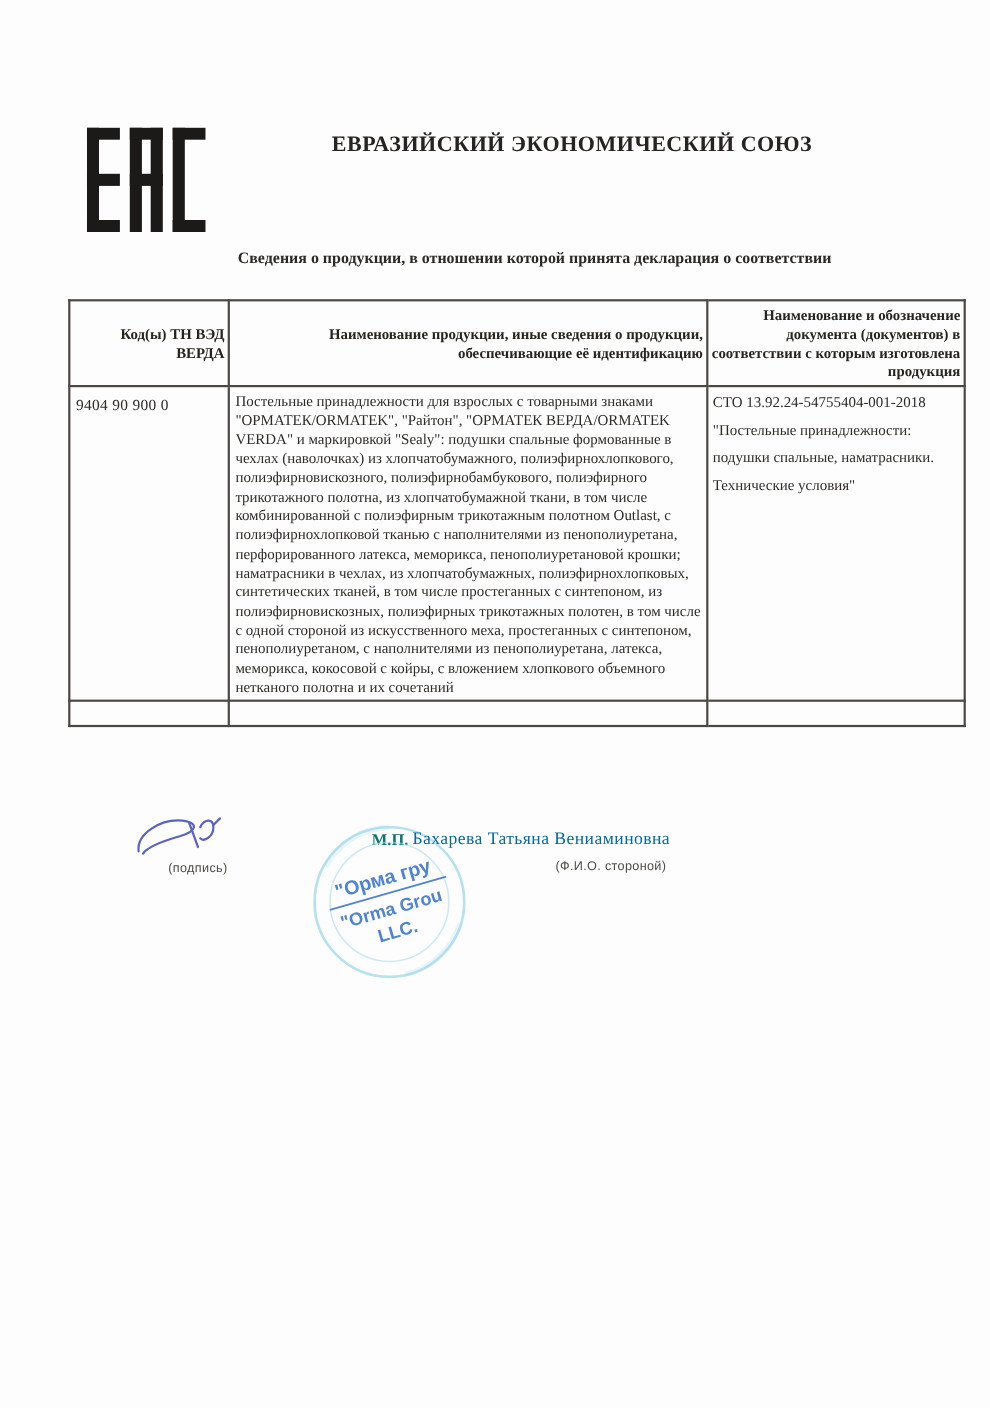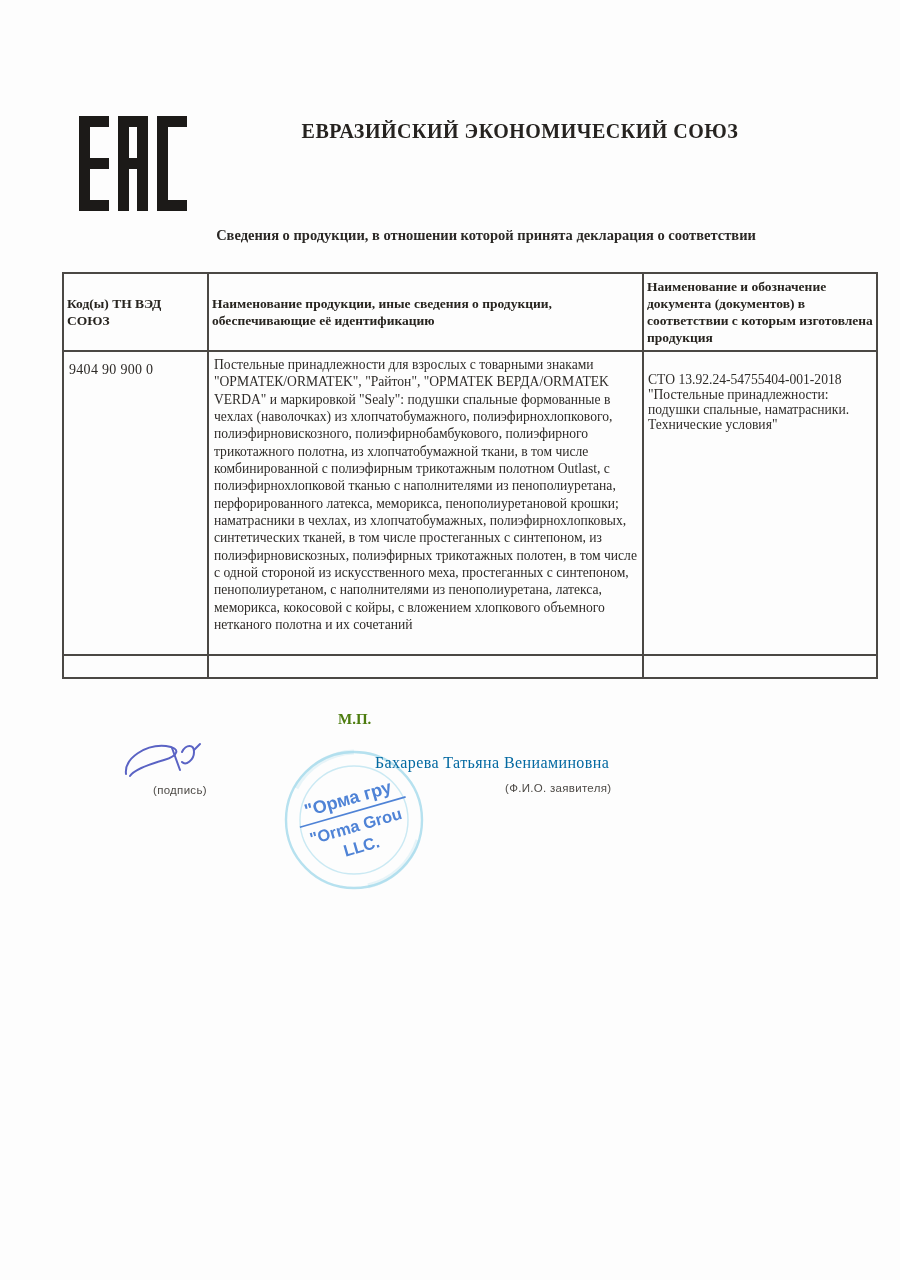--- a/index.html
+++ b/index.html
@@ -29,32 +29,32 @@
   table.products col.c1{width:145px;}
   table.products col.c2{width:435px;}
   table.products col.c3{width:234px;}
   table.products th, table.products td{
     border:2px solid #4b4844;
     font-weight:normal;
     vertical-align:top;
     overflow:hidden;
   }
   table.products th{
-    font-weight:bold;text-align:left;vertical-align:middle;
+    font-weight:bold;text-align:right;vertical-align:middle;
     font-size:13.5px;line-height:17px;padding:4px 3px;color:#27241f;
     height:64px;
   }
   td.cell-code{font-size:14px;padding:10px 4px 4px 5px;letter-spacing:.3px;}
-  td.cell-desc{font-size:13.6px;line-height:17.35px;padding:4px 4px 20px 5px;white-space:pre-wrap;}
-  td.cell-doc{font-size:13.6px;line-height:15px;padding:20px 4px 4px 4px;}
+  td.cell-desc{font-size:13.6px;line-height:17.35px;padding:4px 4px 2px 5px;white-space:pre-wrap;}
+  td.cell-doc{font-size:13.6px;line-height:25px;padding:1px 4px 4px 4px;}
   tr.empty-row td{height:21px;padding:0;}
   
   .sig-svg{position:absolute;left:120px;top:740px;}
   .sig-caption{position:absolute;left:153px;top:784px;font-family:"Liberation Sans","DejaVu Sans",sans-serif;font-size:11.5px;color:#4e4b47;letter-spacing:.3px;}
-  .mp-label{position:absolute;left:338px;top:711px;font-size:15px;font-weight:bold;color:#4d7c0f;}
+  .mp-label{position:absolute;left:338px;top:756px;font-size:15px;font-weight:bold;color:#0f766e;}
   .stamp{position:absolute;left:258px;top:748px;}
   .applicant-name{position:absolute;left:375px;top:754px;font-size:16px;color:#0369a1;letter-spacing:.4px;text-align:center;}
   .applicant-caption{position:absolute;left:505px;top:782px;font-family:"Liberation Sans","DejaVu Sans",sans-serif;font-size:11.5px;color:#4e4b47;letter-spacing:.3px;}
 </style>
 </head>
 <body>
 
 <div class="page">
 
   <div class="eac-logo">
@@ -82,21 +82,21 @@
   <div class="section-heading">Сведения о продукции, в отношении которой принята декларация о соответствии</div>
 
   <table class="products">
     <colgroup>
         <col class="c1">
         <col class="c2">
         <col class="c3">
       </colgroup>
     <tbody>
       <tr>
-        <th>Код(ы) ТН ВЭД СОЮЗ</th>
+        <th>Код(ы) ТН ВЭД ВЕРДА</th>
         <th>Наименование продукции, иные сведения о продукции, обеспечивающие её идентификацию</th>
         <th>Наименование и обозначение документа (документов) в соответствии с которым изготовлена продукция</th>
       </tr>
       <tr>
         <td class="cell-code">9404 90 900 0</td>
         <td class="cell-desc">Постельные принадлежности для взрослых с товарными знаками "ОРМАТЕК/ORMATEK", "Райтон", "ОРМАТЕК ВЕРДА/ORMATEK VERDA" и маркировкой "Sealy": подушки спальные формованные в чехлах (наволочках) из хлопчатобумажного, полиэфирнохлопкового, полиэфирновискозного, полиэфирнобамбукового, полиэфирного трикотажного полотна, из хлопчатобумажной ткани, в том числе комбинированной с полиэфирным трикотажным полотном Outlast, с полиэфирнохлопковой тканью с наполнителями из пенополиуретана, перфорированного латекса, меморикса, пенополиуретановой крошки;
 наматрасники в чехлах, из хлопчатобумажных, полиэфирнохлопковых, синтетических тканей, в том числе простеганных с синтепоном, из полиэфирновискозных, полиэфирных трикотажных полотен, в том числе с одной стороной из искусственного меха, простеганных с синтепоном, пенополиуретаном, с наполнителями из пенополиуретана, латекса, меморикса, кокосовой с койры, с вложением хлопкового объемного нетканого полотна и их сочетаний</td>
         <td class="cell-doc">СТО 13.92.24-54755404-001-2018 "Постельные принадлежности: подушки спальные, наматрасники. Технические условия"</td>
       </tr>
       <tr class="empty-row">
@@ -132,15 +132,15 @@
       <g transform="rotate(-16 96 72)" font-family="Liberation Sans, DejaVu Sans, sans-serif" font-weight="bold" fill="#4f83d6" text-anchor="middle">
         <text x="96" y="56" font-size="18">"Орма гру</text>
         <line x1="42" y1="64" x2="152" y2="64" stroke="#4f83d6" stroke-width="1.6"></line>
         <text x="96" y="84" font-size="16.5">"Orma Grou</text>
         <text x="96" y="105" font-size="16.5">LLC.</text>
       </g>
     </svg>
   </div>
 
   <div class="applicant-name">Бахарева Татьяна Вениаминовна</div>
-  <div class="applicant-caption">(Ф.И.О. заявителя)</div>
+  <div class="applicant-caption">(Ф.И.О. стороной)</div>
 
 </div>
 
 </body></html>

